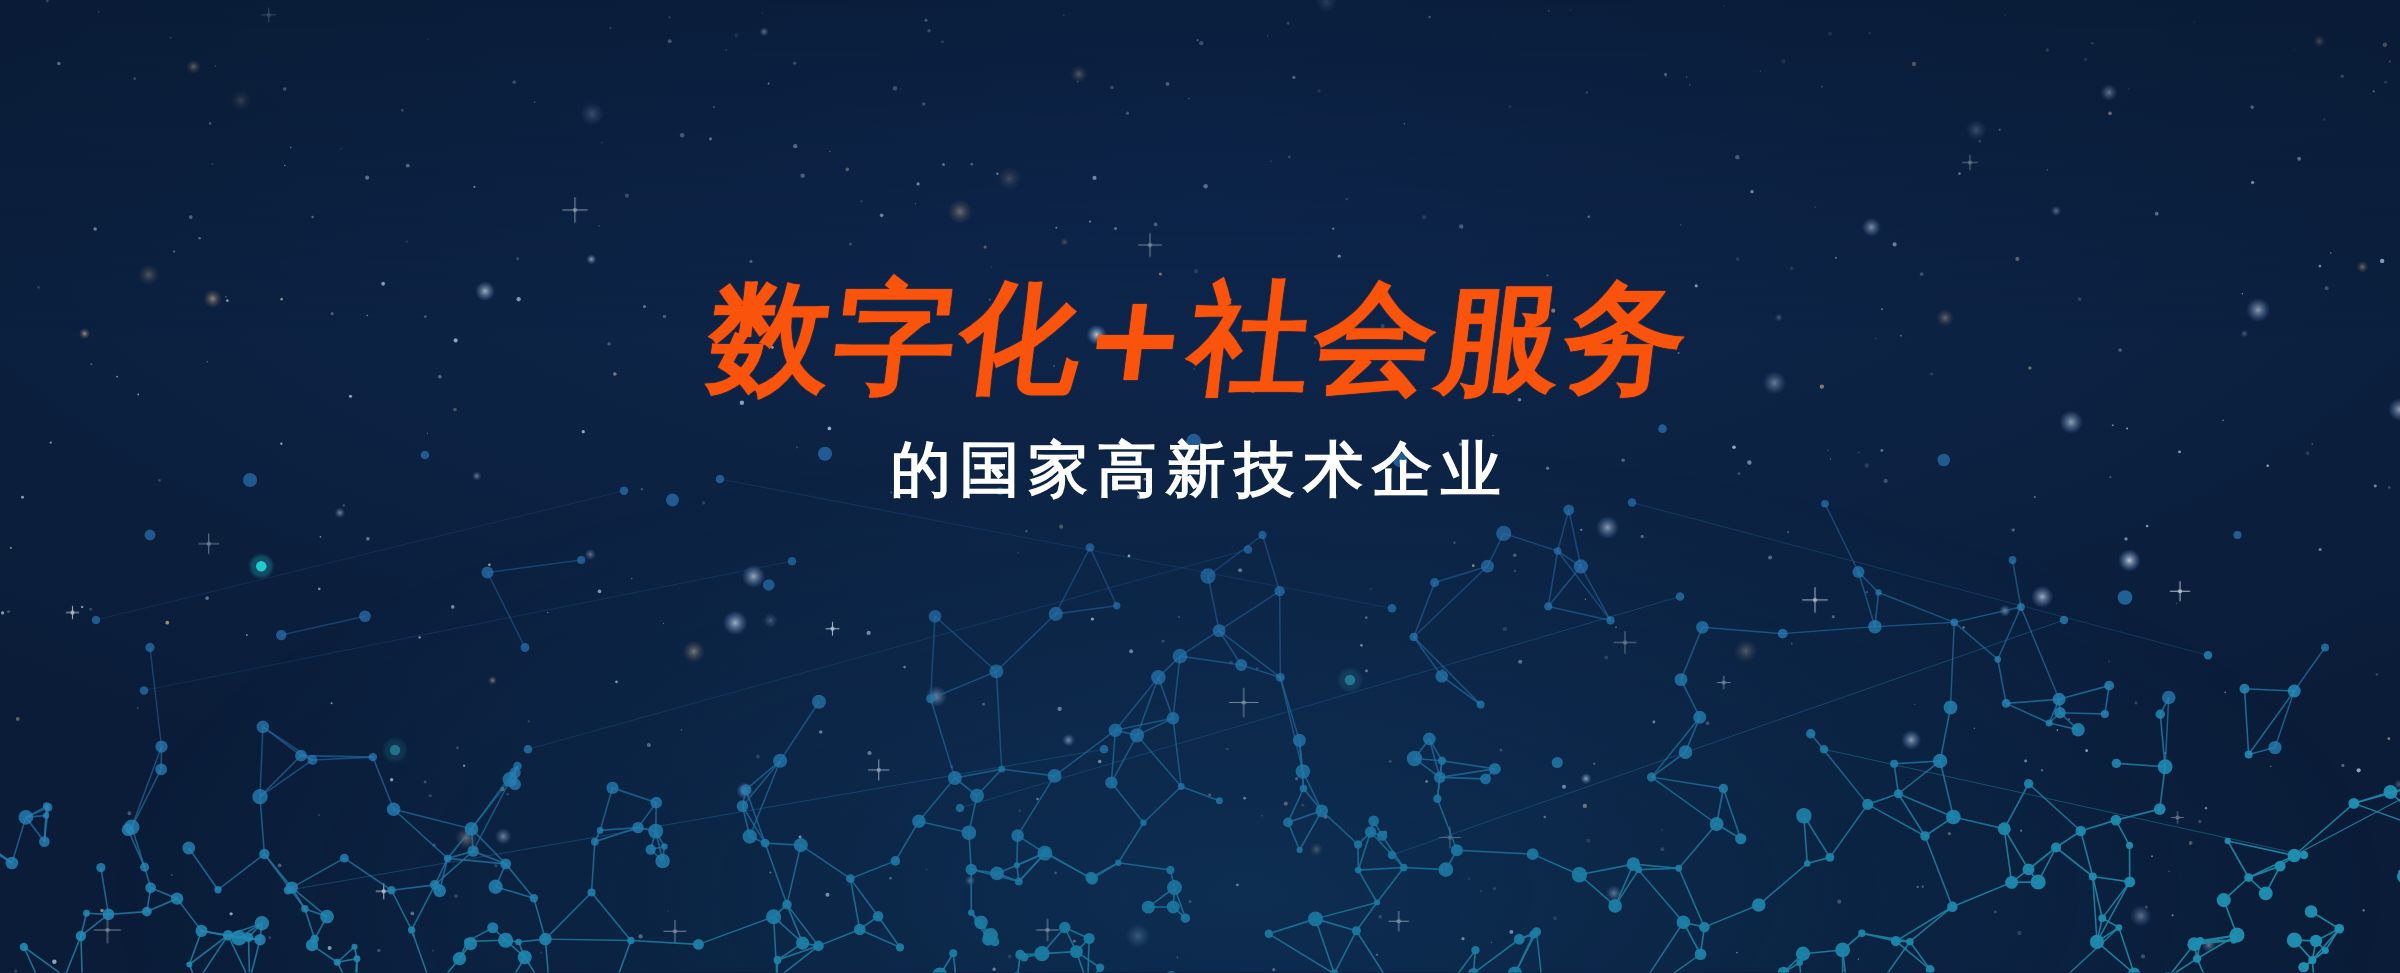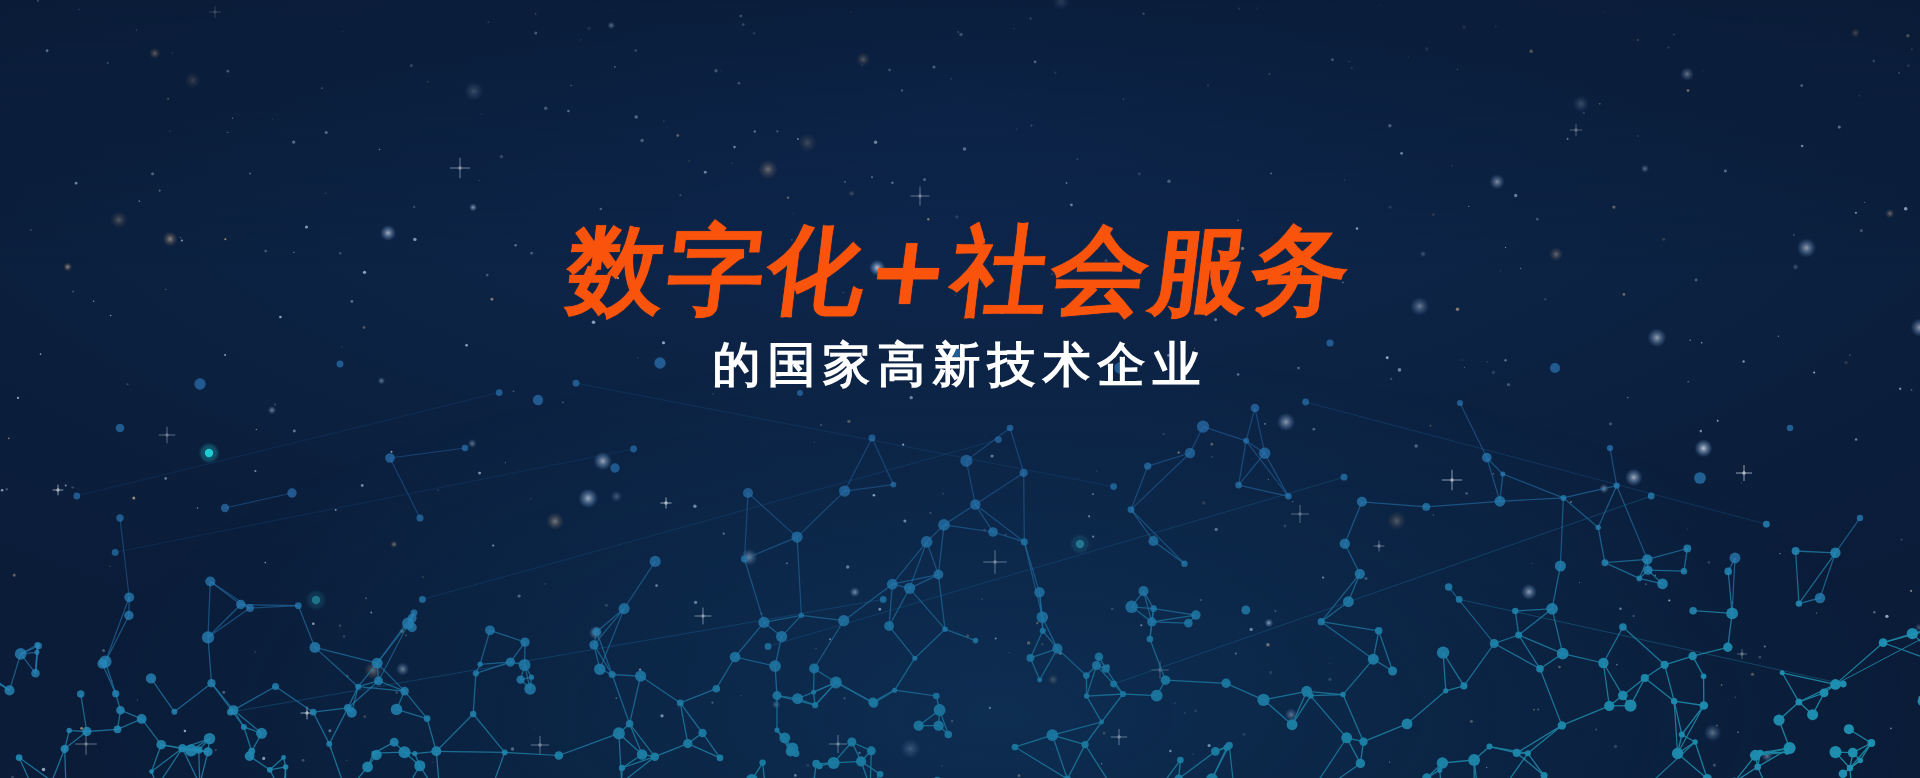--- a/index.html
+++ b/index.html
@@ -64,21 +64,21 @@
     font-size: 97px;
     font-weight: 700;
     letter-spacing: 3px;
     line-height: 1.0;
     transform: skewX(-7deg);
     white-space: nowrap;
     text-shadow: 0 0 1px #fa540c;
   }
   .subhead {
     position: absolute;
-    top: 340px;
+    top: 352px;
     left: 0;
     width: 1920px;
     text-align: center;
     color: #ffffff;
     font-family: "DejaVu Serif", serif;
     font-size: 48px;
     font-weight: 700;
     letter-spacing: 7px;
     line-height: 1.0;
     white-space: nowrap;

